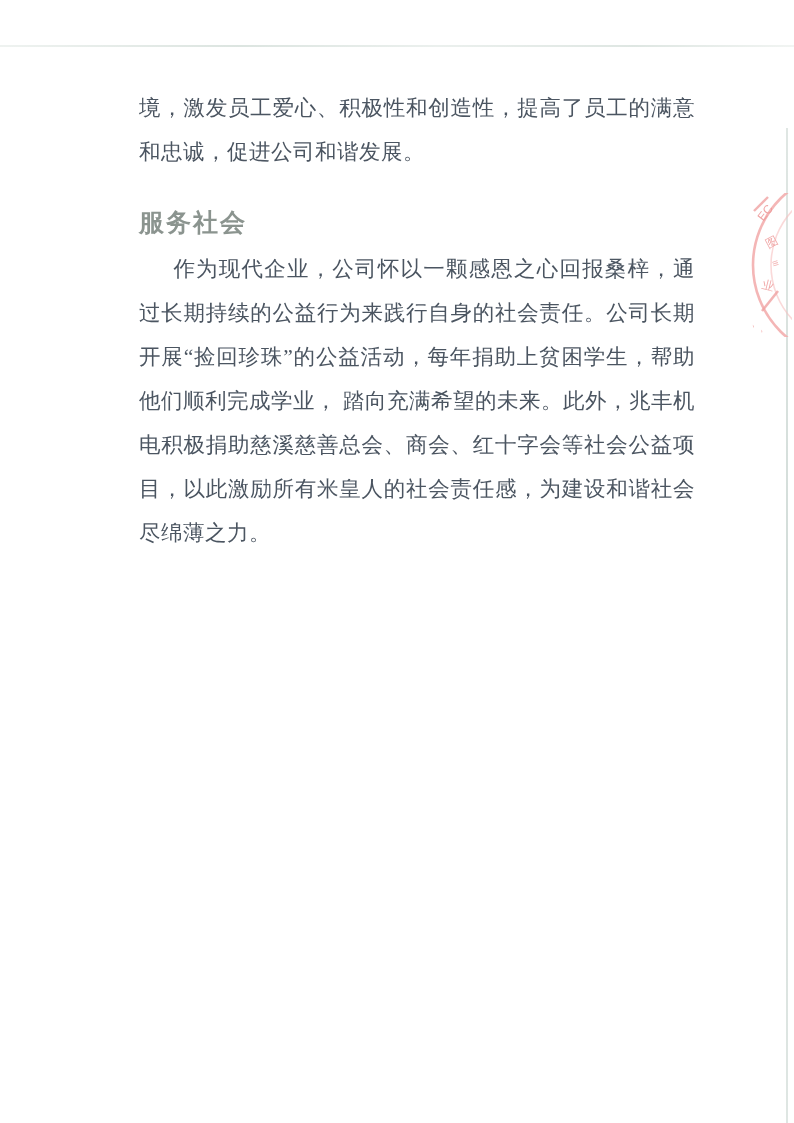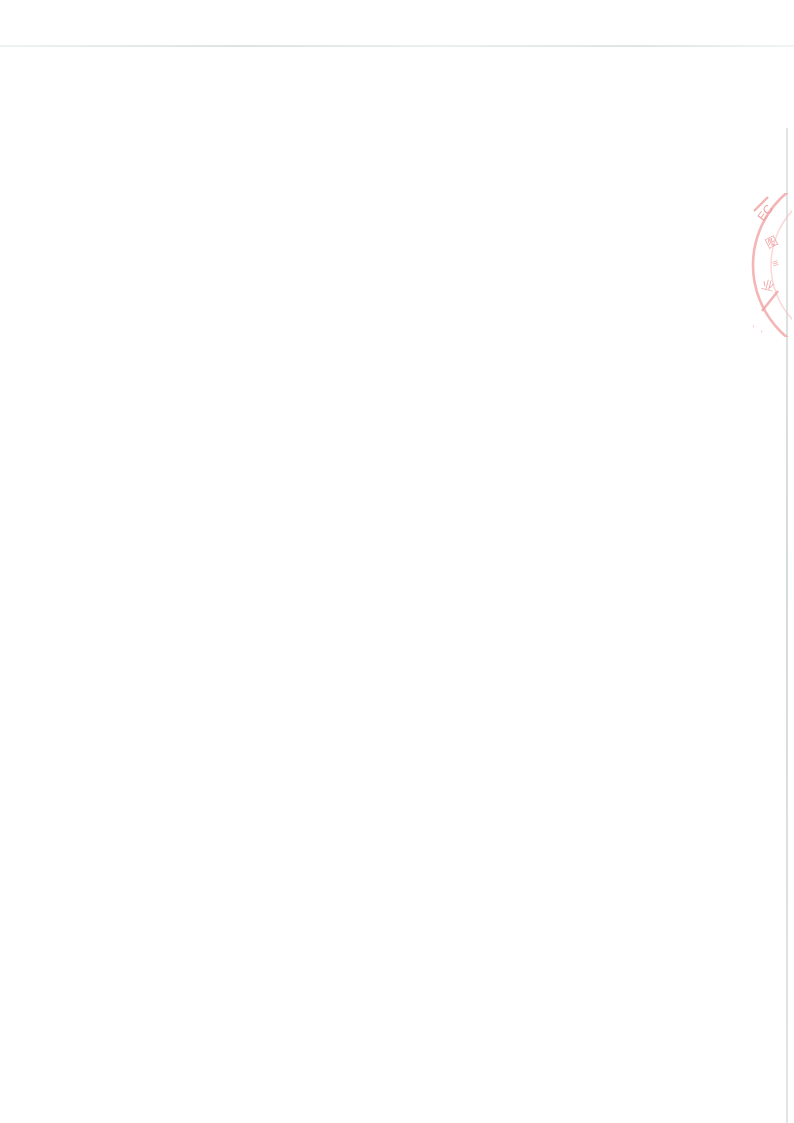--- a/index.html
+++ b/index.html
@@ -96,18 +96,21 @@
     <line x1="6" y1="18" x2="20" y2="4" stroke="#f0a2a2" stroke-width="2.4" opacity="0.8"></line>
     <text x="11" y="28" font-size="12" fill="#ee9b9b" font-family="'Liberation Sans',sans-serif" transform="rotate(-52 14 24)" opacity="0.9">EC</text>
     <text x="18" y="54" font-size="12" fill="#ee9b9b" font-family="'Liberation Sans',sans-serif" transform="rotate(-28 22 50)" opacity="0.85">图</text>
     <text x="24" y="74" font-size="11" fill="#f0a6a6" font-family="'Liberation Sans',sans-serif" transform="rotate(-18 27 70)" opacity="0.8">≡</text>
     <text x="14" y="96" font-size="12" fill="#ee9b9b" font-family="'Liberation Sans',sans-serif" transform="rotate(14 18 92)" opacity="0.85">业</text>
     <line x1="14" y1="118" x2="30" y2="98" stroke="#f0a2a2" stroke-width="2.6" opacity="0.8"></line>
     <text x="5" y="134" font-size="10" fill="#f0a6a6" font-family="'Liberation Sans',sans-serif" transform="rotate(30 8 130)" opacity="0.85">、、</text>
   </svg>
 
   <div class="content">
+    <p>境，激发员工爱心、积极性和创造性，提高了员工的满意和忠诚，促进公司和谐发展。</p>
 
+    <h2 class="heading">服务社会</h2>
 
+    <p class="indent">作为现代企业，公司怀以一颗感恩之心回报桑梓，通过长期持续的公益行为来践行自身的社会责任。公司长期开展“捡回珍珠”的公益活动，每年捐助上贫困学生，帮助他们顺利完成学业， 踏向充满希望的未来。此外，兆丰机电积极捐助慈溪慈善总会、商会、红十字会等社会公益项目，以此激励所有米皇人的社会责任感，为建设和谐社会尽绵薄之力。</p>
 
   </div>
 
 </div>
 
 </body></html>

